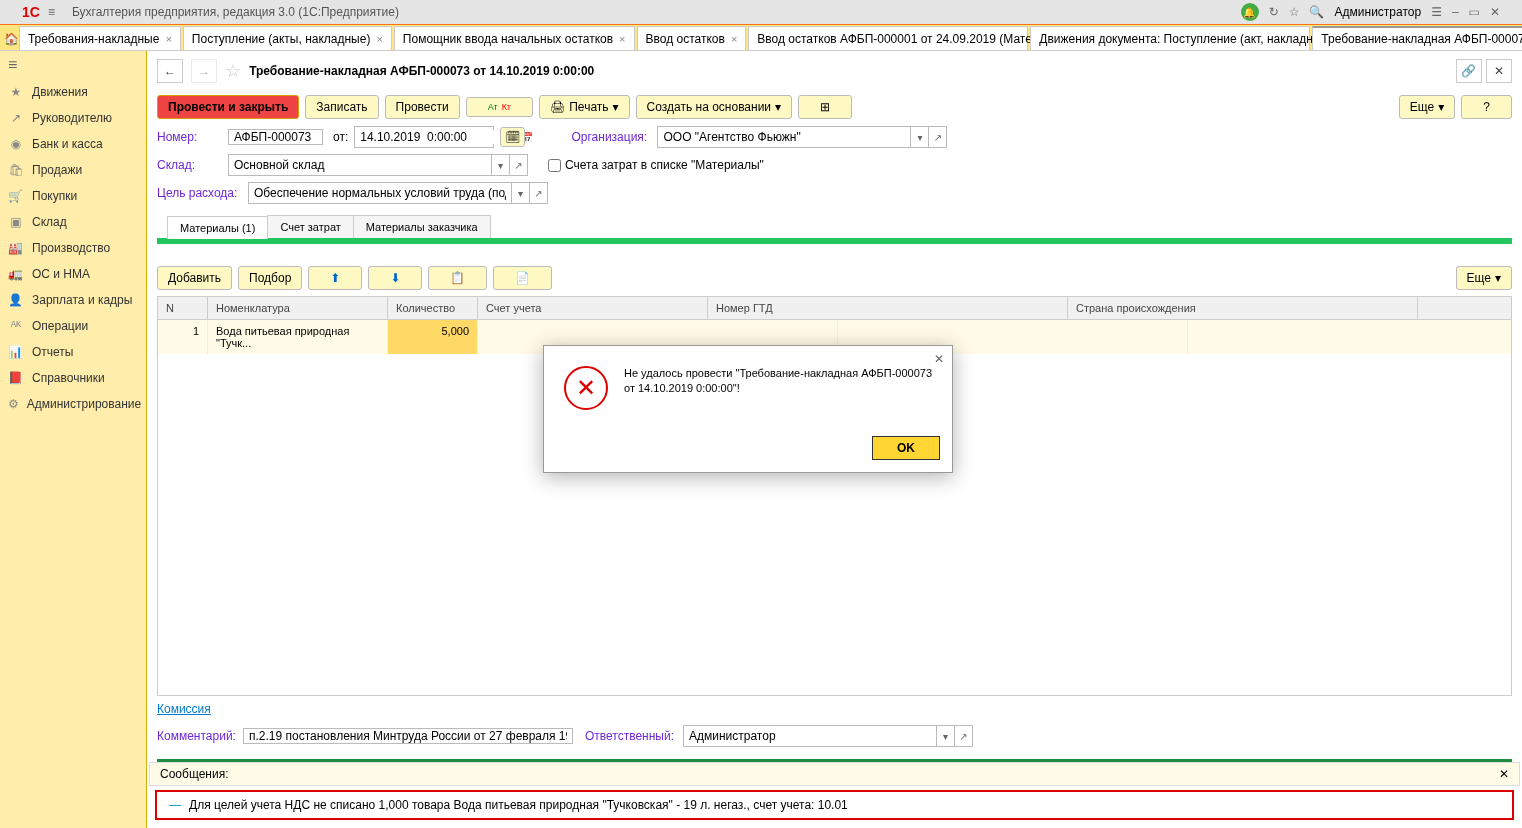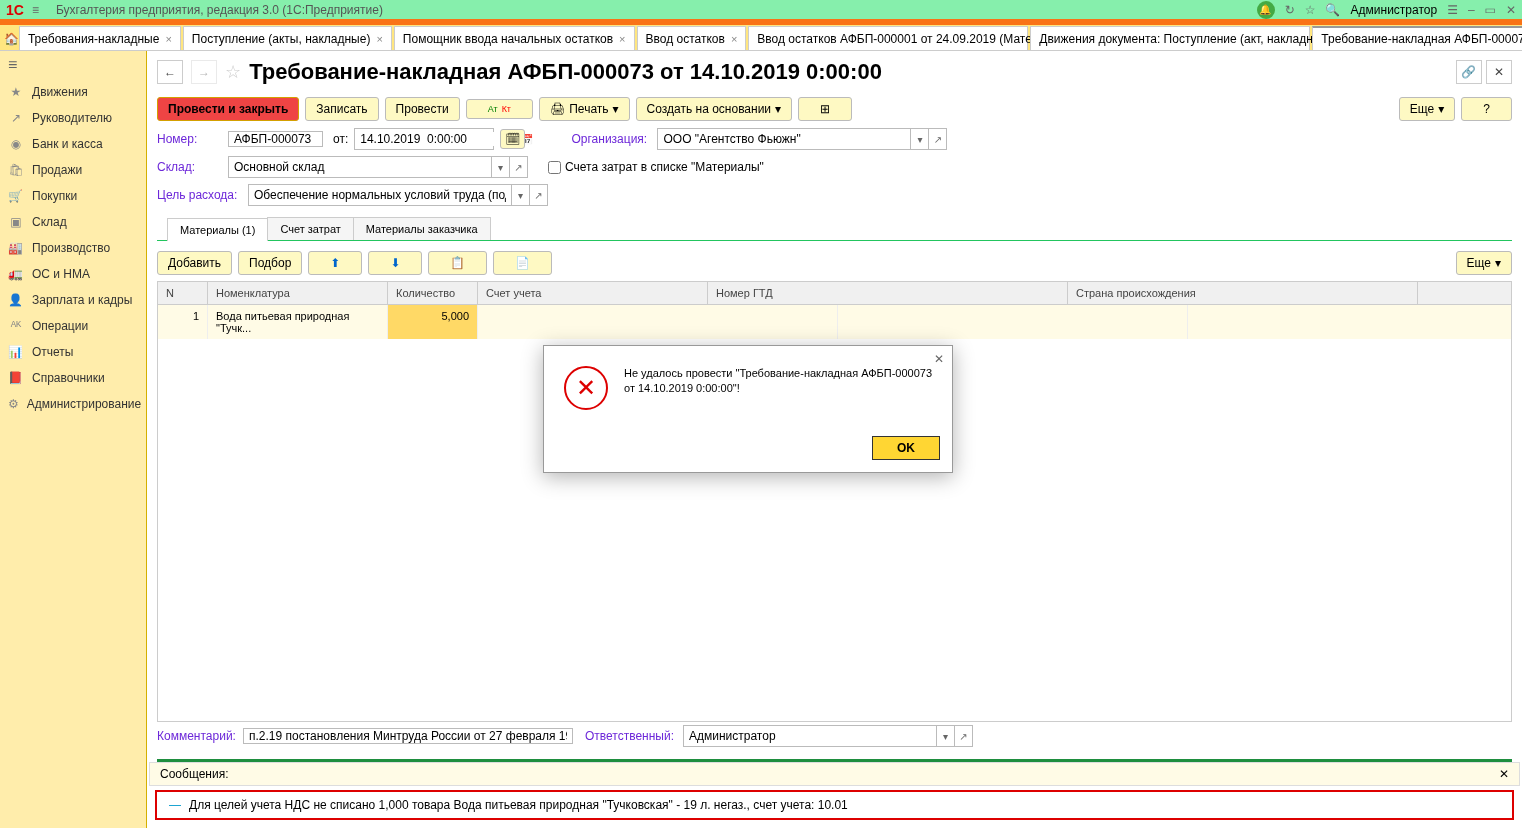--- a/index.html
+++ b/index.html
@@ -1,51 +1,51 @@
 <!DOCTYPE html>
 <html><head>
 <meta charset="utf-8">
 <style>
 *{box-sizing:border-box;margin:0;padding:0;font-family:Arial,sans-serif;font-size:12px}
 body{background:#fff;overflow:hidden}
-.titlebar{background:#86efac;height:25px;display:flex;align-items:center;padding:0 6px;border-bottom:6px solid #f97316}
+.titlebar{background:#e5e5e5;height:25px;display:flex;align-items:center;padding:0 22px;border-bottom:1px solid #f97316}
 .logo{font-weight:bold;color:#d00;font-size:14px;margin-right:8px}
 .menu-ico{width:20px;cursor:pointer;color:#666}
 .titlebar-title{color:#555;flex:1;padding-left:4px}
 .titlebar-right{display:flex;align-items:center;gap:10px}
 .bell{background:#4a4;color:#fff;border-radius:50%;width:18px;height:18px;display:flex;align-items:center;justify-content:center;font-size:10px}
 .ti-ico{color:#666;cursor:pointer}
 .tabbar{background:#ffe680;height:26px;display:flex;align-items:end;padding-left:4px;border-bottom:1px solid #ccc}
 .home-tab{width:22px;height:22px;display:flex;align-items:center;justify-content:center;color:#666;cursor:pointer}
 .tab{background:#fff;border:1px solid #ccc;border-bottom:none;padding:4px 8px;margin-right:2px;display:flex;align-items:center;gap:6px;font-size:11px;cursor:pointer;max-width:280px;white-space:nowrap}
 .tab.active{background:#fff;border-top:2px solid #999}
 .tab-close{color:#888;cursor:pointer;font-size:11px}
 .main{display:flex;height:calc(100vh - 51px)}
 .sidebar{width:147px;background:#ffedab;border-right:1px solid #d4b000;overflow-y:auto}
 .sb-toggle{height:28px;display:flex;align-items:center;padding-left:8px;color:#666;cursor:pointer;font-size:16px}
 .sb-item{display:flex;align-items:center;padding:6px 8px;gap:8px;cursor:pointer;color:#333}
 .sb-ico{width:16px;color:#888;text-align:center}
 .content{flex:1;display:flex;flex-direction:column;overflow:hidden;background:#fff}
 .doc-head{display:flex;align-items:center;padding:8px 10px;gap:8px}
 .nav-btn{border:1px solid #ccc;background:#fff;width:26px;height:24px;display:flex;align-items:center;justify-content:center;cursor:pointer;color:#444}
 .star{color:#ccc;font-size:18px;cursor:pointer}
-.doc-title{font-size:22px;font-weight:bold}
+.doc-title{font-size:12px;font-weight:bold}
 .head-right{margin-left:auto;display:flex;gap:4px}
 .toolbar{display:flex;align-items:center;padding:4px 10px;gap:6px;flex-wrap:wrap}
 .btn{border:1px solid #bbb;background:#fef9c3;padding:4px 10px;border-radius:3px;cursor:pointer;display:flex;align-items:center;gap:4px}
 .btn.yellow{background:#ef4444;border-color:#d4a000;font-weight:bold}
 .btn.icon-only{padding:4px 21px}
 .form-row{display:flex;align-items:center;padding:3px 10px;gap:6px}
 .lbl{min-width:65px;color:#6d28d9}
 .input{border:1px solid #bbb;padding:3px 5px;background:#fff;height:16px}
 .input-select{border:1px solid #bbb;display:flex;align-items:center;background:#fff;height:22px}
 .input-select input{border:none;outline:none;flex:1;padding:0 5px;font-size:12px}
 .dd-btn{border-left:1px solid #bbb;width:18px;text-align:center;color:#666;cursor:pointer;font-size:10px;height:100%;display:flex;align-items:center;justify-content:center}
 .check{display:flex;align-items:center;gap:4px}
-.tabs2{display:flex;padding:4px 10px 0;border-bottom:1px solid #22c55e;margin:4px 10px 4px}
+.tabs2{display:flex;padding:4px 10px 0;border-bottom:6px solid #22c55e;margin:4px 10px 16px}
 .tab2{border:1px solid #ccc;border-bottom:none;padding:5px 12px;background:#f5f5f5;cursor:pointer;margin-right:-1px;font-size:11px}
 .tab2.active{background:#fff;position:relative;top:1px}
 .grid-toolbar{display:flex;padding:6px 10px;gap:6px}
 .grid{margin:0 10px;border:1px solid #ccc;flex:1;overflow:auto;position:relative;min-height:200px}
 .ghead{display:flex;background:#f0f0f0;border-bottom:1px solid #ccc}
 .gcol{padding:5px 8px;border-right:1px solid #ccc;font-size:11px;color:#444}
 .grow{display:flex;background:#fffbe6}
 .gcell{padding:5px 8px;border-right:1px solid #eee;font-size:11px}
 .gcell.qty{background:#ffd966;text-align:right}
 .link-row{padding:6px 10px}
@@ -273,20 +273,21 @@
           <div class="grow">
             <div class="gcell" style="text-align: right; width: 50px;">1</div>
             <div class="gcell" style="width: 180px;">Вода питьевая природная "Тучк...</div>
             <div class="gcell qty" style="width: 90px;">5,000</div>
             <div class="gcell" style="width: 360px;"></div>
             <div class="gcell" style="width: 350px;"></div>
           </div>
         </div>
   </div>
 
+  <div class="link-row"><span class="link">Комиссия</span></div>
 
   <div class="form-row" style="padding-bottom:8px">
    <span class="lbl" style="min-width:80px">Комментарий:</span>
    <input class="input" style="width: 330px;" value="п.2.19 постановления Минтруда России от 27 февраля 1995 г. № 1">
    <span class="lbl" style="margin-left:6px;min-width:92px">Ответственный:</span>
    <div class="input-select" style="width:290px">
           <input value="Администратор" style="">
           <span class="dd-btn">▾</span>
           <span class="dd-btn">↗</span>
         </div>

